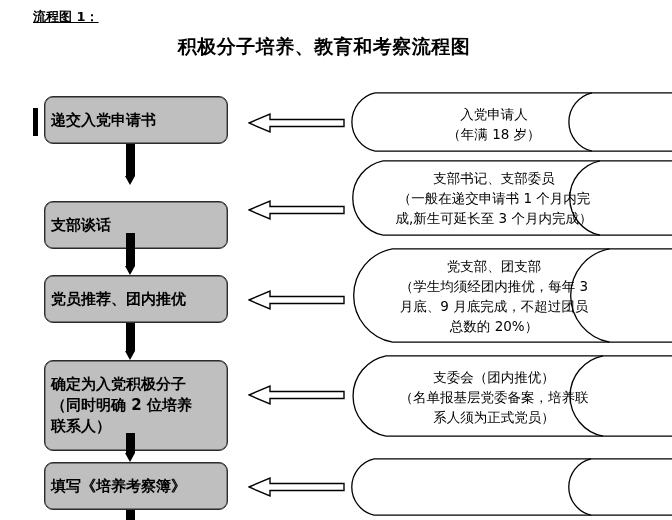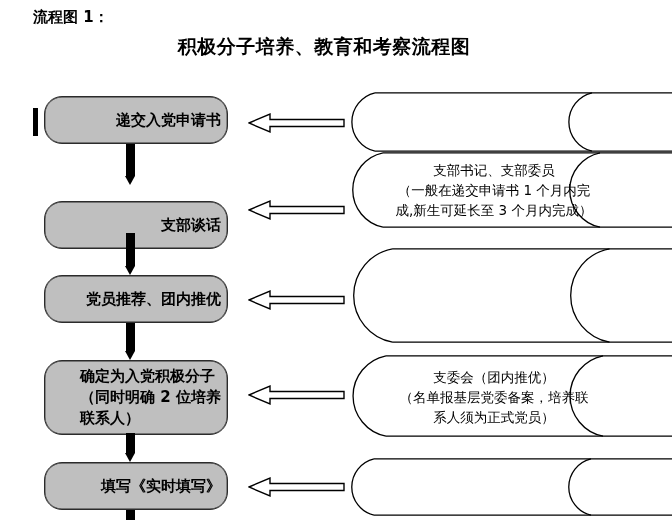--- a/index.html
+++ b/index.html
@@ -14,24 +14,25 @@
     overflow: hidden;
     font-family: "DejaVu Sans", "Liberation Sans", sans-serif;
     color: #000000;
   }
 
   
   #doc-label {
     position: absolute;
     left: 33px;
     top: 7px;
-    font-size: 15px;
+    font-size: 13px;
     line-height: 20px;
     font-weight: 700;
     white-space: nowrap;
+    text-decoration: underline;
   }
   #doc-title {
     position: absolute;
     left: 0;
     top: 33px;
     width: 648px;
     text-align: center;
     font-size: 19px;
     line-height: 26px;
     font-weight: 700;
@@ -39,24 +40,24 @@
   }
 
   
   .proc-box {
     position: absolute;
     left: 44px;
     width: 184px;
     box-sizing: border-box;
     background: #bfbfbf;
     border: 1.6px solid #2b2b2b;
-    border-radius: 18px;
+    border-radius: 9px;
     display: flex;
     align-items: center;
-    justify-content: flex-end;
+    justify-content: flex-start;
     text-align: center;
     font-weight: 700;
     font-size: 15px;
     line-height: 21px;
     padding: 2px 6px;
     box-shadow: 0 0 0 0.4px #2b2b2b inset;
   }
   .proc-box .box-text { display: block; white-space: pre-line; }
   .proc-box.align-left .box-text { text-align: left; }
 
@@ -143,30 +144,32 @@
         <path d="M 1 11 L 22 2 L 22 7.5 L 96 7.5 L 96 14.5 L 22 14.5 L 22 20 Z" fill="#ffffff" stroke="#000000" stroke-width="1.4" stroke-linejoin="miter"></path>
       </svg>
     </div>
     <div class="callout" style="top: 92px; width: 327px; height: 60px;">
       <div class="shape-layer">
         <svg width="335" height="60">
           <path d="M 30 0.8 L 333 0.8 M 30 59.2 L 333 59.2 M 30 0.8 A 30 30 0 0 0 30 59.2" fill="none" stroke="#000000" stroke-width="1.3"></path>
           <path d="M 247 0.8 A 30 30 0 0 0 247 59.2" fill="none" stroke="#000000" stroke-width="1.3"></path>
         </svg>
       </div>
+      <div class="callout-text" style="top: 12px;">入党申请人
+（年满 18 岁）</div>
     </div>
     <div class="proc-box" style="top: 201px; height: 48px;">
       <span class="box-text">支部谈话</span>
     </div>
     <div class="h-arrow" style="top: 199px;">
       <svg width="98" height="22">
         <path d="M 1 11 L 22 2 L 22 7.5 L 96 7.5 L 96 14.5 L 22 14.5 L 22 20 Z" fill="#ffffff" stroke="#000000" stroke-width="1.4" stroke-linejoin="miter"></path>
       </svg>
     </div>
-    <div class="callout" style="top: 152px; width: 327px; height: 88px;">
+    <div class="callout" style="top: 160px; width: 327px; height: 88px;">
       <div class="shape-layer">
         <svg width="335" height="76">
           <path d="M 38 0.8 L 333 0.8 M 38 75.2 L 333 75.2 M 38 0.8 A 38 38 0 0 0 38 75.2" fill="none" stroke="#000000" stroke-width="1.3"></path>
           <path d="M 255 0.8 A 38 38 0 0 0 255 75.2" fill="none" stroke="#000000" stroke-width="1.3"></path>
         </svg>
       </div>
       <div class="callout-text" style="top: 8px;">支部书记、支部委员
 （一般在递交申请书 1 个月内完
 成,新生可延长至 3 个月内完成）</div>
     </div>
@@ -178,22 +181,26 @@
         <path d="M 1 11 L 22 2 L 22 7.5 L 96 7.5 L 96 14.5 L 22 14.5 L 22 20 Z" fill="#ffffff" stroke="#000000" stroke-width="1.4" stroke-linejoin="miter"></path>
       </svg>
     </div>
     <div class="callout" style="top: 248px; width: 327px; height: 95px;">
       <div class="shape-layer">
         <svg width="335" height="95">
           <path d="M 47.5 0.8 L 333 0.8 M 47.5 94.2 L 333 94.2 M 47.5 0.8 A 47.5 47.5 0 0 0 47.5 94.2" fill="none" stroke="#000000" stroke-width="1.3"></path>
           <path d="M 264.5 0.8 A 47.5 47.5 0 0 0 264.5 94.2" fill="none" stroke="#000000" stroke-width="1.3"></path>
         </svg>
       </div>
-    </div>
-    <div class="proc-box align-left" style="top: 360px; height: 75px;">
+      <div class="callout-text" style="top: 8px;">党支部、团支部
+（学生均须经团内推优，每年 3
+月底、9 月底完成，不超过团员
+总数的 20%）</div>
+    </div>
+    <div class="proc-box align-left" style="top: 360px; height: 91px;">
       <span class="box-text">确定为入党积极分子
 （同时明确 2 位培养
 联系人）</span>
     </div>
     <div class="h-arrow" style="top: 384px;">
       <svg width="98" height="22">
         <path d="M 1 11 L 22 2 L 22 7.5 L 96 7.5 L 96 14.5 L 22 14.5 L 22 20 Z" fill="#ffffff" stroke="#000000" stroke-width="1.4" stroke-linejoin="miter"></path>
       </svg>
     </div>
     <div class="callout" style="top: 355px; width: 327px; height: 82px;">
@@ -201,21 +208,21 @@
         <svg width="335" height="82">
           <path d="M 41 0.8 L 333 0.8 M 41 81.2 L 333 81.2 M 41 0.8 A 41 41 0 0 0 41 81.2" fill="none" stroke="#000000" stroke-width="1.3"></path>
           <path d="M 258 0.8 A 41 41 0 0 0 258 81.2" fill="none" stroke="#000000" stroke-width="1.3"></path>
         </svg>
       </div>
       <div class="callout-text" style="top: 12px;">支委会（团内推优）
 （名单报基层党委备案，培养联
 系人须为正式党员）</div>
     </div>
     <div class="proc-box" style="top: 462px; height: 48px;">
-      <span class="box-text">填写《实时填写》</span>
+      <span class="box-text">填写《培养考察簿》</span>
     </div>
     <div class="h-arrow" style="top: 476px;">
       <svg width="98" height="22">
         <path d="M 1 11 L 22 2 L 22 7.5 L 96 7.5 L 96 14.5 L 22 14.5 L 22 20 Z" fill="#ffffff" stroke="#000000" stroke-width="1.4" stroke-linejoin="miter"></path>
       </svg>
     </div>
     <div class="callout" style="top: 458px; width: 327px; height: 58px;">
       <div class="shape-layer">
         <svg width="335" height="58">
           <path d="M 29 0.8 L 333 0.8 M 29 57.2 L 333 57.2 M 29 0.8 A 29 29 0 0 0 29 57.2" fill="none" stroke="#000000" stroke-width="1.3"></path>

